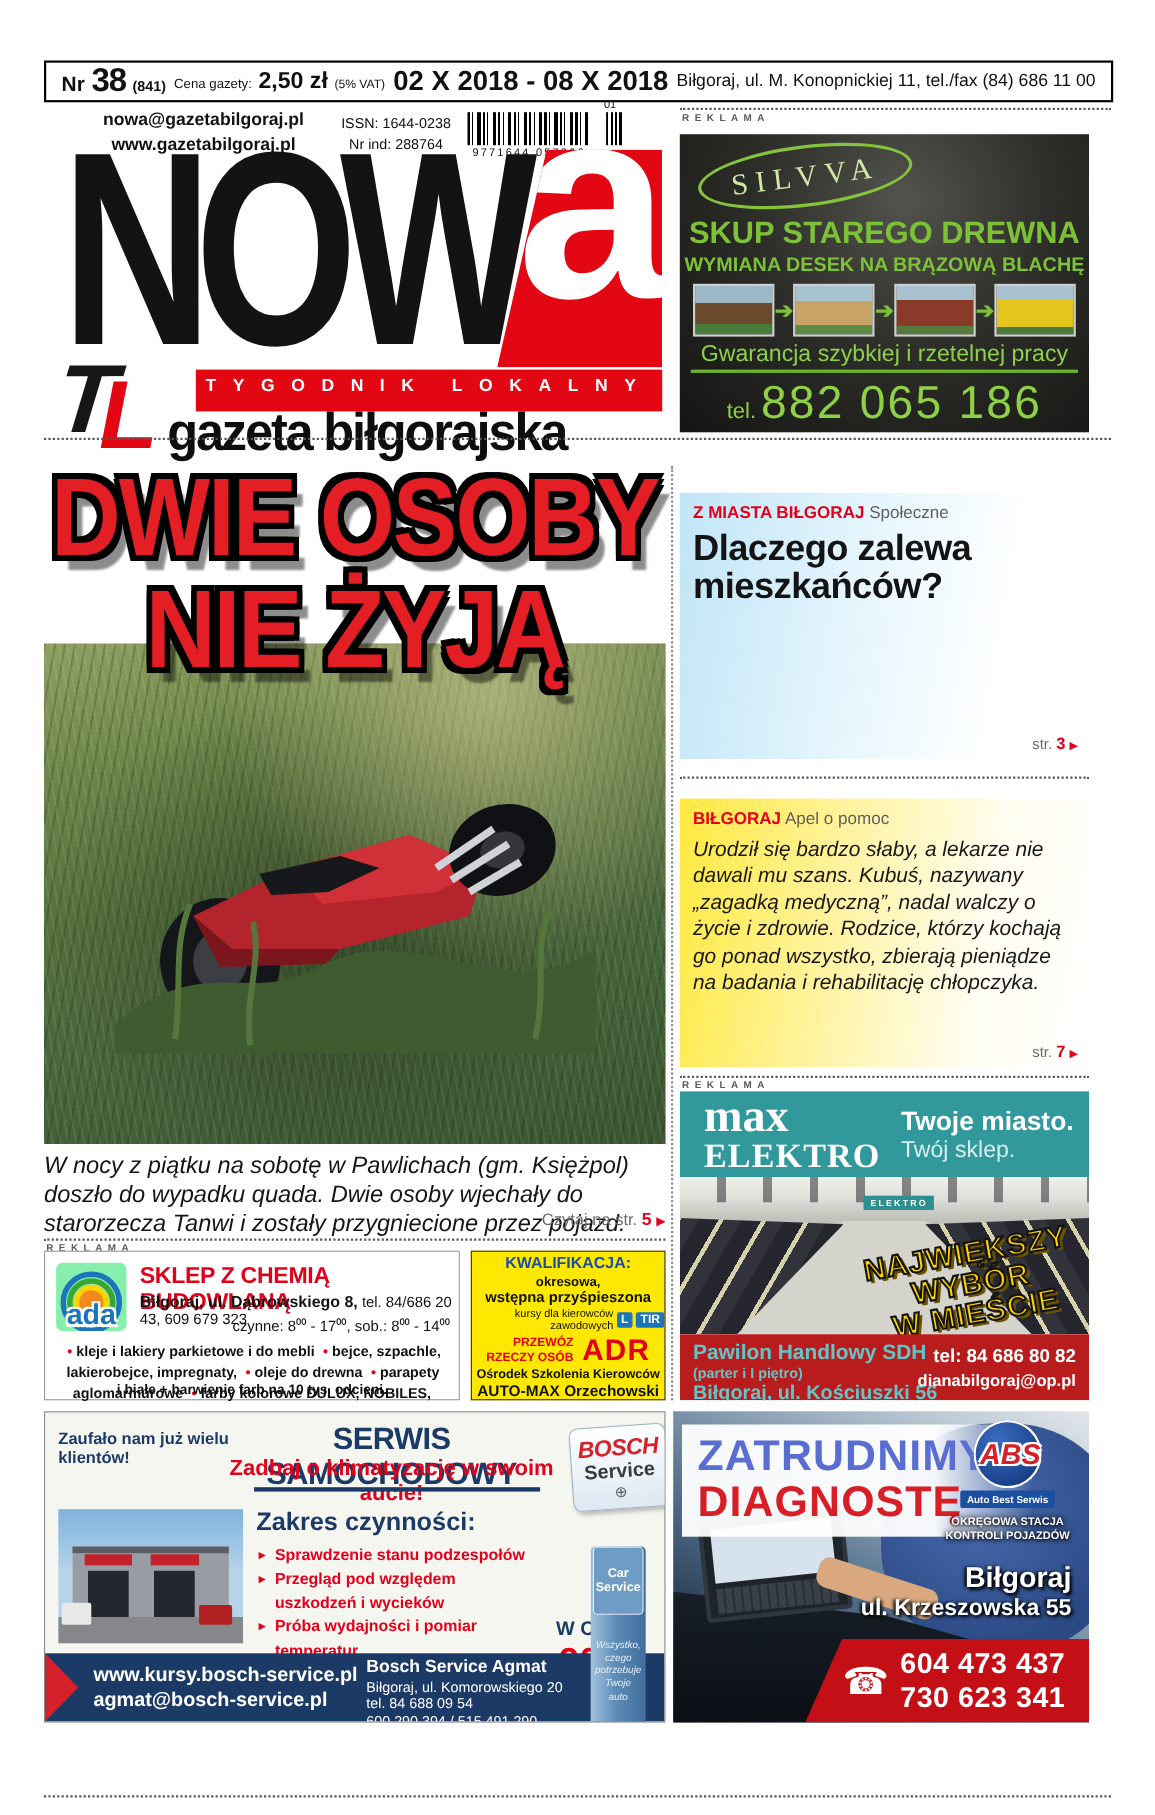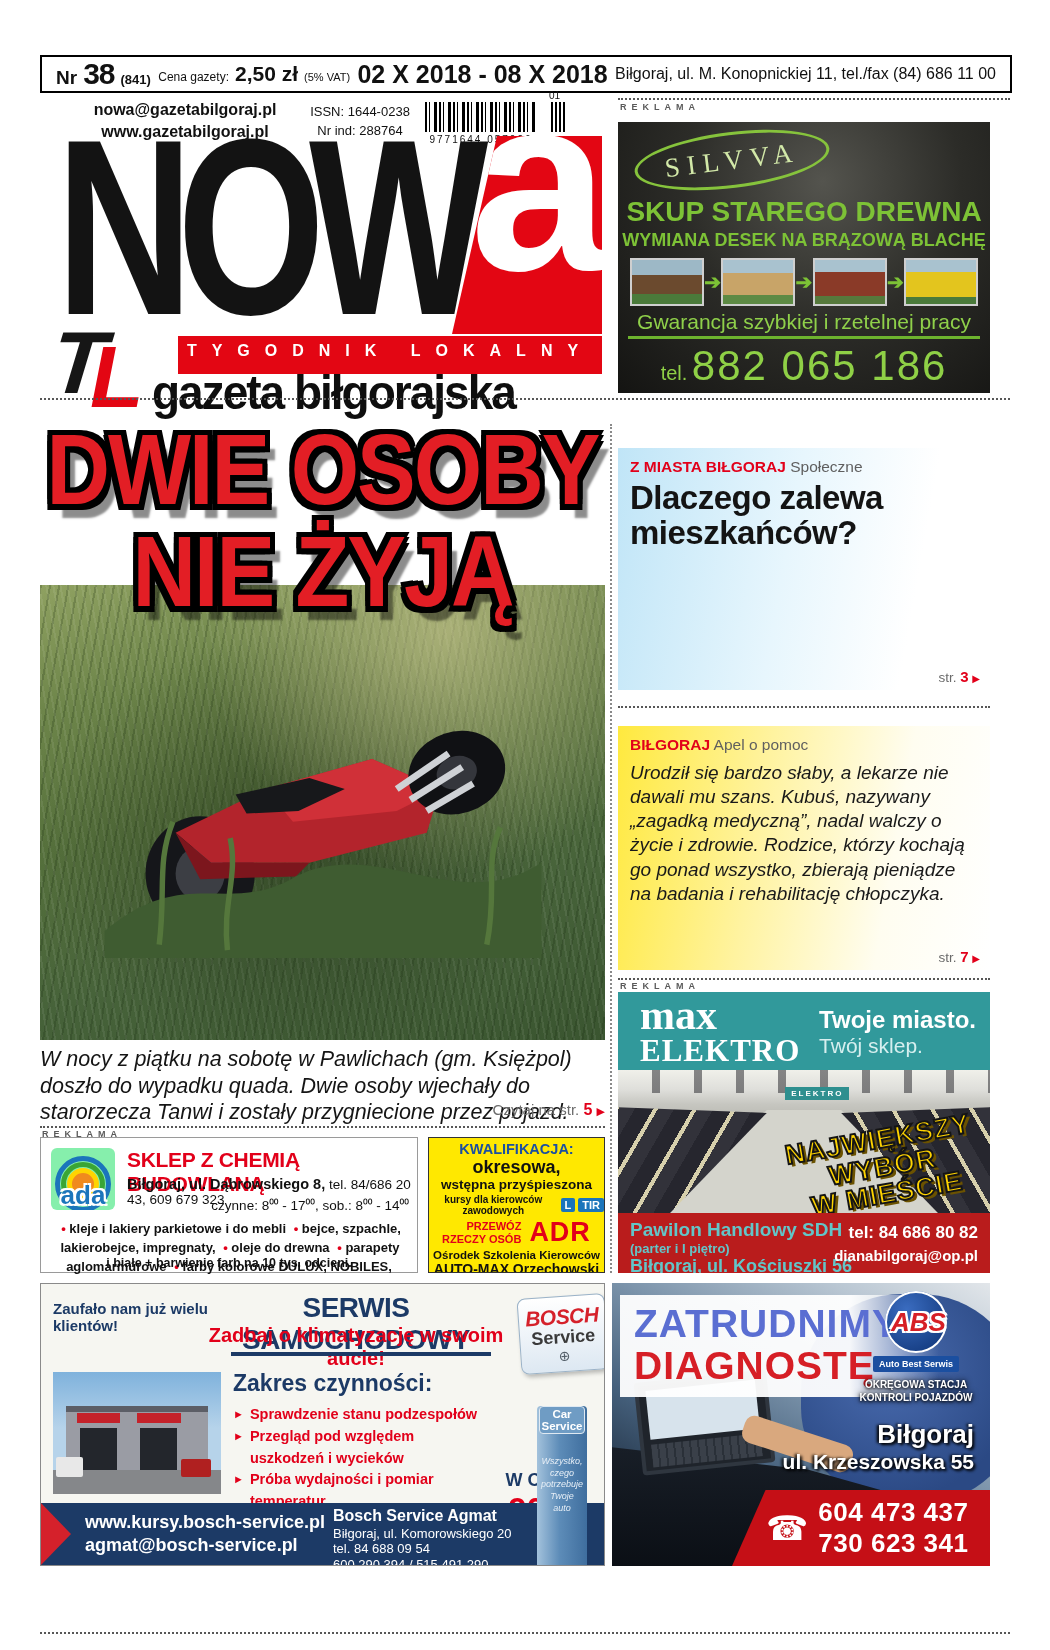--- a/index.html
+++ b/index.html
@@ -151,24 +151,24 @@
   #ada-items{position:absolute;left:8px;top:82px;width:362px;font-size:13px;font-weight:bold;line-height:1.45;text-align:center;}
   #ada-items .it::before{content:"• ";color:#e2001a;}
   #ada-items .it{padding:0 2px;}
   #ada-tail{position:absolute;left:0;top:118px;width:100%;text-align:center;font-size:12.5px;font-weight:bold;}
 
   
   #amx{left:428px;top:1137px;width:177px;height:136px;background:#ffe800;border:1px solid #333;
        box-sizing:border-box;text-align:center;overflow:hidden;}
   #amx .r1{margin-top:3px;font-size:14.5px;font-weight:bold;}
   #amx .r1 .blue{color:#1b4fa0;}
-  #amx .r1 .blk{font-size:18px;}
+  #amx .r1 .blk{font-size:12px;}
   #amx .r2{font-size:13.5px;font-weight:bold;margin-top:-1px;}
   #amx .r3{display:flex;align-items:center;justify-content:center;gap:3px;margin-top:2px;}
-  #amx .r3 .small{font-size:10px;font-weight:bold;}
+  #amx .r3 .small{font-size:10px;font-weight:normal;text-align:right;}
   .bluebox{background:#1b75bb;color:#fff;font-weight:bold;font-size:11px;padding:1px 4px;border-radius:2px;}
   #amx .r4{display:flex;align-items:center;justify-content:center;gap:8px;margin-top:1px;}
   #amx .przewoz{color:#e2001a;font-weight:bold;font-size:11px;line-height:1.15;text-align:right;}
   #amx .adr{color:#e2001a;font-weight:bold;font-size:27px;letter-spacing:1px;}
   #amx .r5{font-size:11.5px;font-weight:bold;margin-top:1px;}
   #amx .r6{font-size:14px;font-weight:bold;}
 
   
   #bosch{left:40px;top:1283px;width:565px;height:283px;background:#f6f6f1;border:1px solid #8a8a8a;box-sizing:border-box;overflow:hidden;}
   #b-trust{position:absolute;left:12px;top:16px;width:160px;font-size:15px;font-weight:bold;color:#1c3a66;}
@@ -192,21 +192,21 @@
   #b-price .pl{font-size:18px;font-weight:bold;color:#1c3a66;}
   #b-price .pv{font-size:33px;font-weight:bold;color:#e2001a;}
   #b-pillar{position:absolute;left:478px;top:12px;width:86px;z-index:3;}
   #b-sign{width:86px;height:74px;background:linear-gradient(#fff,#dde8f2);border-radius:8px;border:1px solid #9ab2c8;
           text-align:center;transform:rotate(-4deg);box-shadow:2px 3px 4px rgba(0,0,0,.25);}
   #b-sign .bo{font-size:21px;font-weight:bold;font-style:italic;color:#d5212b;margin-top:8px;letter-spacing:-.5px;}
   #b-sign .se{font-size:18px;font-weight:bold;color:#3a3a3a;margin-top:-2px;}
   #b-sign .em{font-size:14px;color:#55606a;}
   #b-pole{width:50px;margin:2px auto 0;height:172px;background:linear-gradient(90deg,#a3c2dc,#5d8cb8 45%,#3f6e9e);border-radius:4px;}
   #b-band{margin:34px 2px 0;background:#6f9cc4;border:1px solid #dfe9f2;border-radius:4px;color:#fff;
-          font-size:11.5px;font-weight:bold;text-align:center;padding:1px 0;}
+          font-size:11.5px;font-weight:bold;text-align:center;padding:18px 0;}
   #b-ptag{margin:22px 4px 0;color:#e6eef6;font-size:9px;font-style:italic;text-align:center;line-height:1.3;}
   #b-foot{position:absolute;left:0;bottom:0;width:100%;height:62px;background:#1c3a66;}
   #b-chev{position:absolute;left:0;top:0;width:0;height:0;border-top:31px solid transparent;border-bottom:31px solid transparent;border-left:30px solid #d5212b;}
   #b-foot .web{position:absolute;left:44px;top:8px;color:#fff;font-weight:bold;font-size:18px;line-height:1.3;}
   #b-foot .info{position:absolute;left:292px;top:4px;color:#fff;font-size:13px;line-height:1.18;}
   #b-foot .info .nm{font-weight:bold;font-size:16px;}
 
   
   #abs{left:612px;top:1283px;width:378px;height:283px;overflow:hidden;
        background:linear-gradient(210deg,#e2e6ea 0%,#bac7d3 18%,#7c94ab 42%,#45607c 64%,#1e2d3f 86%,#0f161e 100%);}

